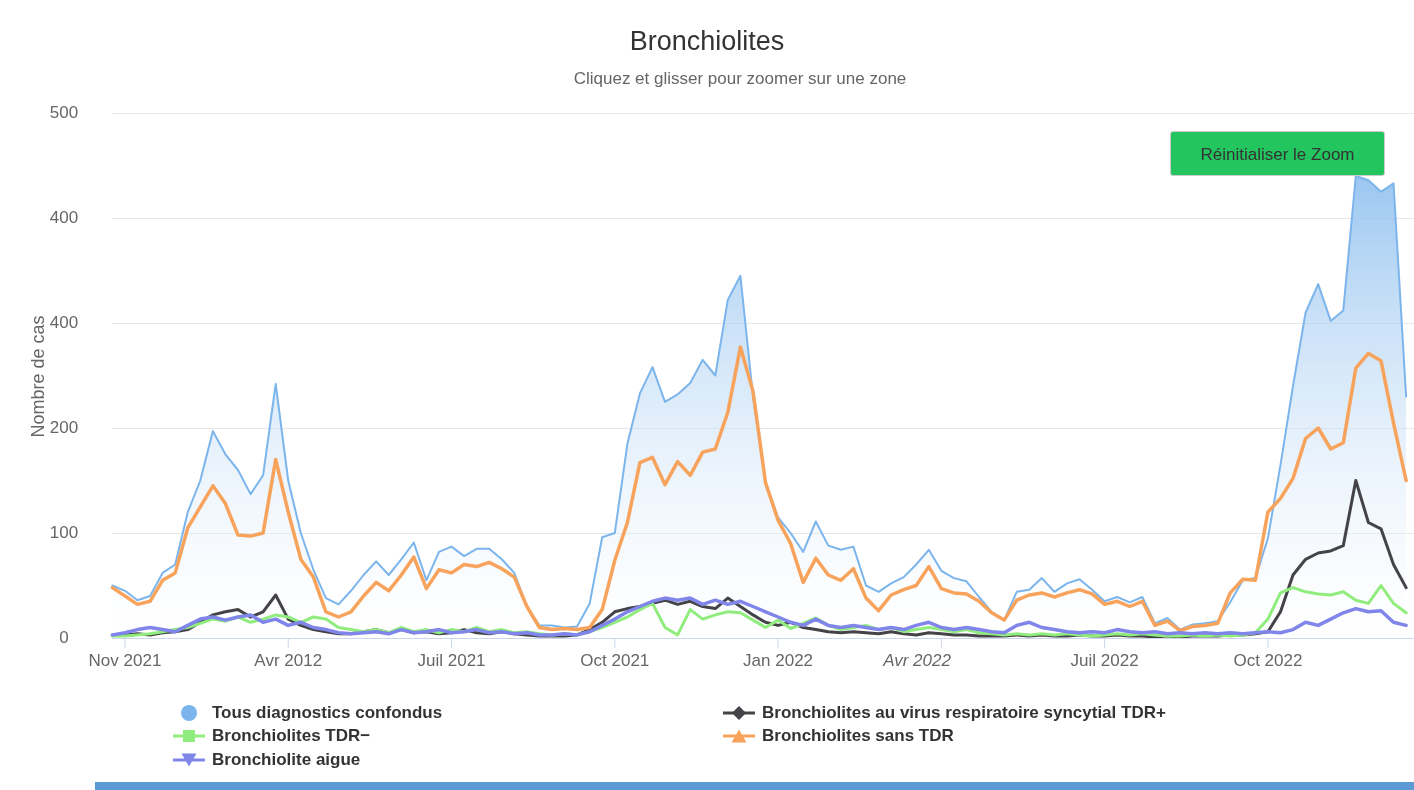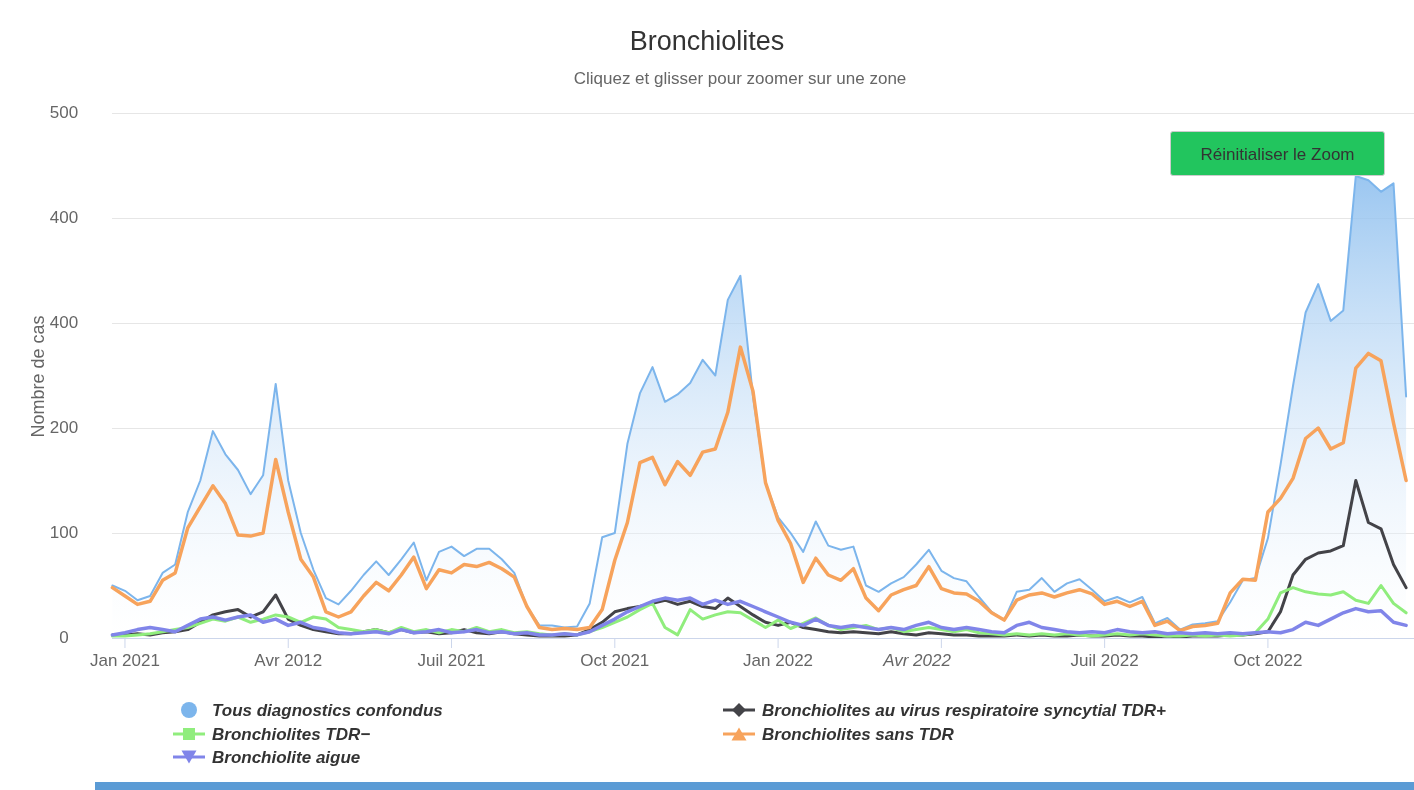--- a/index.html
+++ b/index.html
@@ -15,21 +15,21 @@
   .ytick{position:absolute;width:72px;text-align:center;font-size:17px;color:#666666;}
   .xtick{position:absolute;transform:translateX(-50%);font-size:17px;color:#666666;
        white-space:nowrap;top:651px;}
   .reset-btn{position:absolute;left:1170px;top:131px;width:215px;height:45px;
        background:#22c55e;border:1px solid #cccccc;border-radius:3px;
        font-size:17px;color:#333333;text-align:center;line-height:43px;cursor:pointer;
        box-sizing:border-box;font-family:inherit;}
   .legend{position:absolute;top:701px;display:flex;flex-direction:column;}
   .legend.col-left{left:172px;}
   .legend.col-right{left:722px;}
-  .legend-item{display:flex;height:23.5px;cursor:pointer;font-style:italic;}
+  .legend-item{display:flex;align-items:center;height:23.5px;cursor:pointer;}
   .legend-item .marker{width:34px;height:18px;margin-right:6px;flex:0 0 34px;}
   .legend-item .lbl{font-size:17px;font-weight:bold;color:#333333;white-space:nowrap;}
   .bottom-bar{position:absolute;left:95px;top:782px;width:1319px;height:8px;}
 </style>
 </head>
 <body>
 
 <svg id="canvas" xmlns="http://www.w3.org/2000/svg" width="1414" height="790">
   <defs>
     <linearGradient id="areaGrad" gradientUnits="userSpaceOnUse" x1="0" y1="113" x2="0" y2="638">
@@ -73,21 +73,21 @@
 
 <div id="yticks">
     <div class="ytick" style="left: 28px; top: 628px;">0</div>
     <div class="ytick" style="left: 28px; top: 523px;">100</div>
     <div class="ytick" style="left: 28px; top: 418px;">200</div>
     <div class="ytick" style="left: 28px; top: 313px;">400</div>
     <div class="ytick" style="left: 28px; top: 208px;">400</div>
     <div class="ytick" style="left: 28px; top: 103px;">500</div>
   </div>
 <div id="xticks">
-    <div class="xtick" style="left: 124.96px;">Jan 2021</div>
+    <div class="xtick" style="left: 124.96px;">Nov 2021</div>
     <div class="xtick" style="left: 288.24px;">Avr 2012</div>
     <div class="xtick" style="left: 451.52px;">Juil 2021</div>
     <div class="xtick" style="left: 614.8px;">Oct 2021</div>
     <div class="xtick" style="left: 778.08px;">Jan 2022</div>
     <div class="xtick" style="left: 917px; font-style: italic;">Avr 2022</div>
     <div class="xtick" style="left: 1104.64px;">Juil 2022</div>
     <div class="xtick" style="left: 1267.92px;">Oct 2022</div>
   </div>
 
 <button class="reset-btn">Réinitialiser le Zoom</button>

